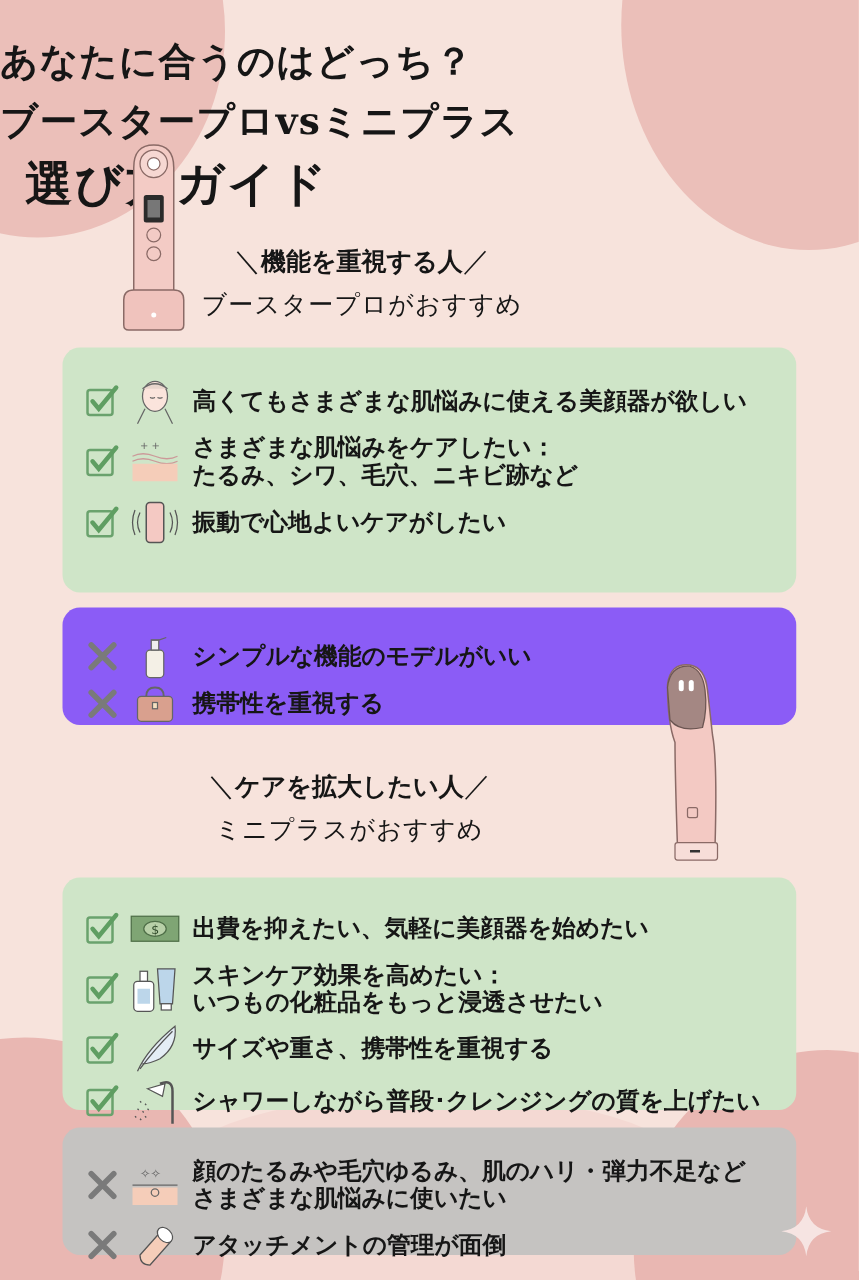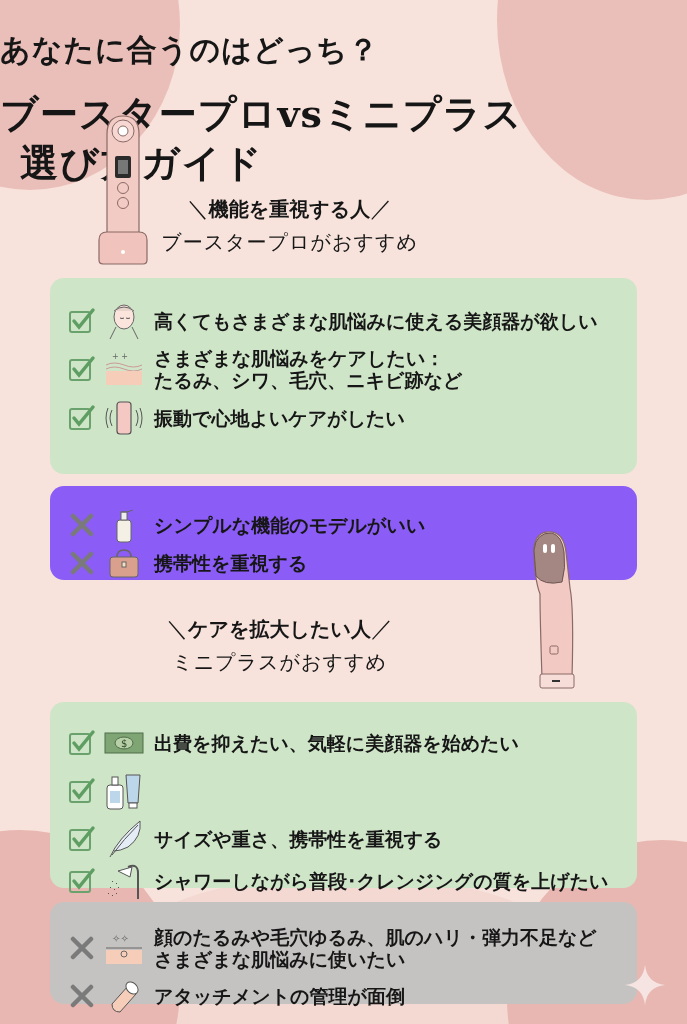--- a/index.html
+++ b/index.html
@@ -12,21 +12,21 @@
   }
   .blob { position: absolute; background: #ebbfb9; border-radius: 50%; }
   .blob.tl { left: -120px; top: -140px; width: 300px; height: 330px; }
   .blob.tr { right: -110px; top: -160px; width: 300px; height: 360px; }
   .blob.bl { left: -140px; top: 830px; width: 320px; height: 320px; background: #e9b7b2; }
   .blob.br { right: -130px; top: 840px; width: 310px; height: 320px; background: #e9b7b2; }
   .blob.bm { left: 120px; top: 880px; width: 450px; height: 200px; background: #f4d9d3; border-radius: 40%; }
 
   .title-wrap { position: absolute; top: 30px; left: 0; width: 687px; z-index: 2; }
   .title-1 { font-family: "DejaVu Serif", "Liberation Serif", serif; font-weight: bold; font-size: 30px; letter-spacing: 1px; line-height: 40px; }
-  .title-2 { font-family: "DejaVu Serif", "Liberation Serif", serif; font-weight: bold; font-size: 38px; letter-spacing: 1px; line-height: 52px; margin-top: 18px; }
+  .title-2 { font-family: "DejaVu Serif", "Liberation Serif", serif; font-weight: bold; font-size: 30px; letter-spacing: 1px; line-height: 52px; margin-top: 2px; }
   .title-3 { font-family: "DejaVu Serif", "Liberation Serif", serif; font-weight: bold; font-size: 38px; letter-spacing: 2px; line-height: 46px; margin-left: 20px; }
 
   .heading { position: absolute; left: 0; width: 559px; text-align: center; z-index: 2; }
   .heading .sub { font-size: 20px; font-weight: bold; line-height: 26px; }
   .heading .sub .slash { font-weight: normal; font-size: 22px; }
   .heading .main { font-size: 20px; font-weight: normal; line-height: 40px; letter-spacing: 1px; }
   .heading.h1 { top: 196px; padding-left: 20px; }
   .heading.h2 { top: 616px; }
 
   .panel { position: absolute; left: 50px; width: 587px; border-radius: 14px; z-index: 2; padding: 20px 0; }
@@ -225,20 +225,24 @@
       </span>
     <span class="ico">
         <svg width="40" height="40" viewBox="0 0 40 40">
           <rect x="3" y="14" width="16" height="24" rx="3" fill="#fff" stroke="#555"></rect>
           <rect x="6" y="20" width="10" height="12" fill="#bcd6ea"></rect>
           <rect x="8" y="6" width="6" height="8" fill="#fff" stroke="#555"></rect>
           <path d="M22 4 L36 4 L34 32 L24 32 Z" fill="#bcd6ea" stroke="#555"></path>
           <rect x="25" y="32" width="8" height="5" fill="#fff" stroke="#555"></rect>
         </svg>
       </span>
+    <span class="txt">
+        <span>スキンケア効果を高めたい：</span>
+        <span>いつもの化粧品をもっと浸透させたい</span>
+      </span>
   </div>
   <div class="row">
     <span class="mark">
         <svg width="28" height="28" viewBox="0 0 28 28">
           <rect x="2" y="5" width="20" height="20" rx="2" fill="none" stroke="#6aa26d" stroke-width="2"></rect>
           <path d="M6 14 L11 20 L25 3" fill="none" stroke="#5f9e62" stroke-width="3.5" stroke-linecap="round"></path>
         </svg>
       </span>
     <span class="ico">
         <svg width="40" height="40" viewBox="0 0 40 40">

